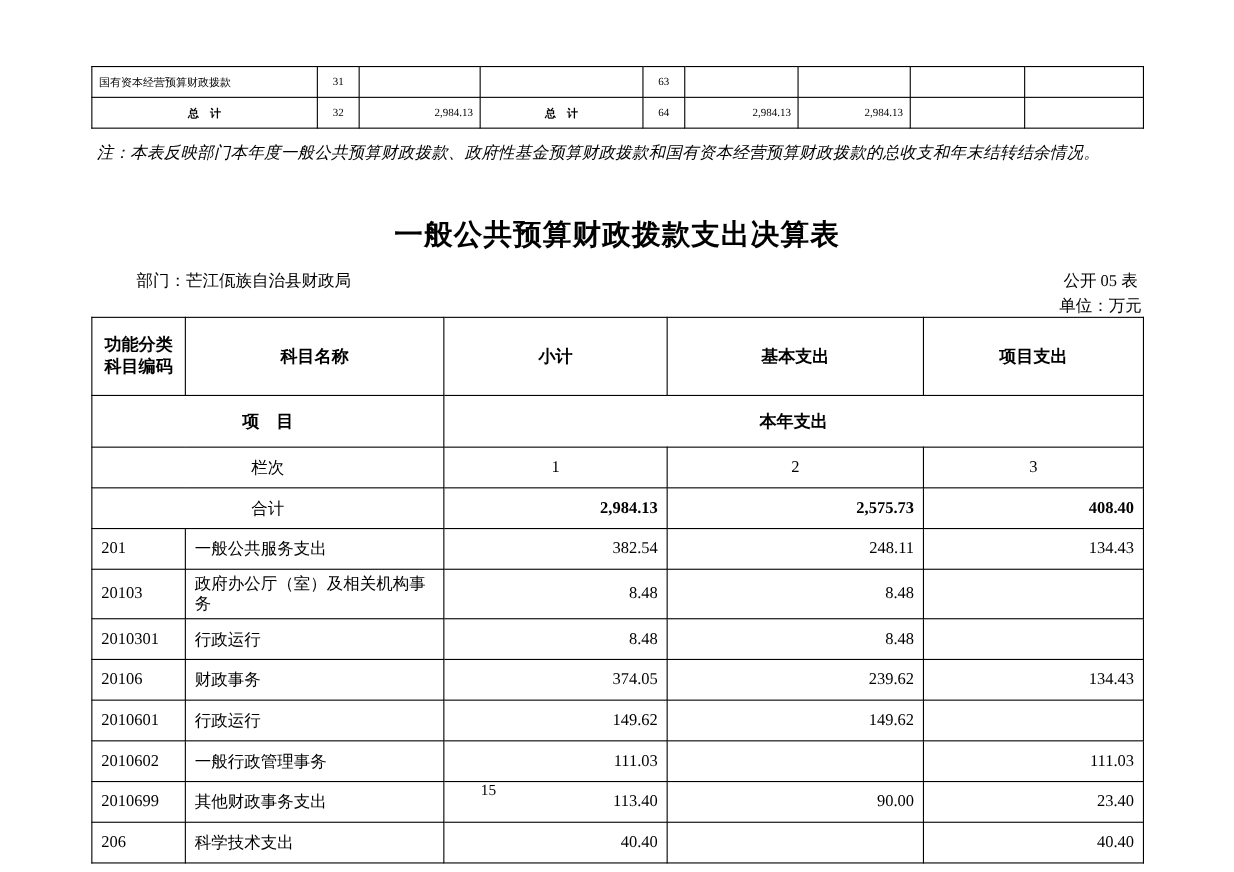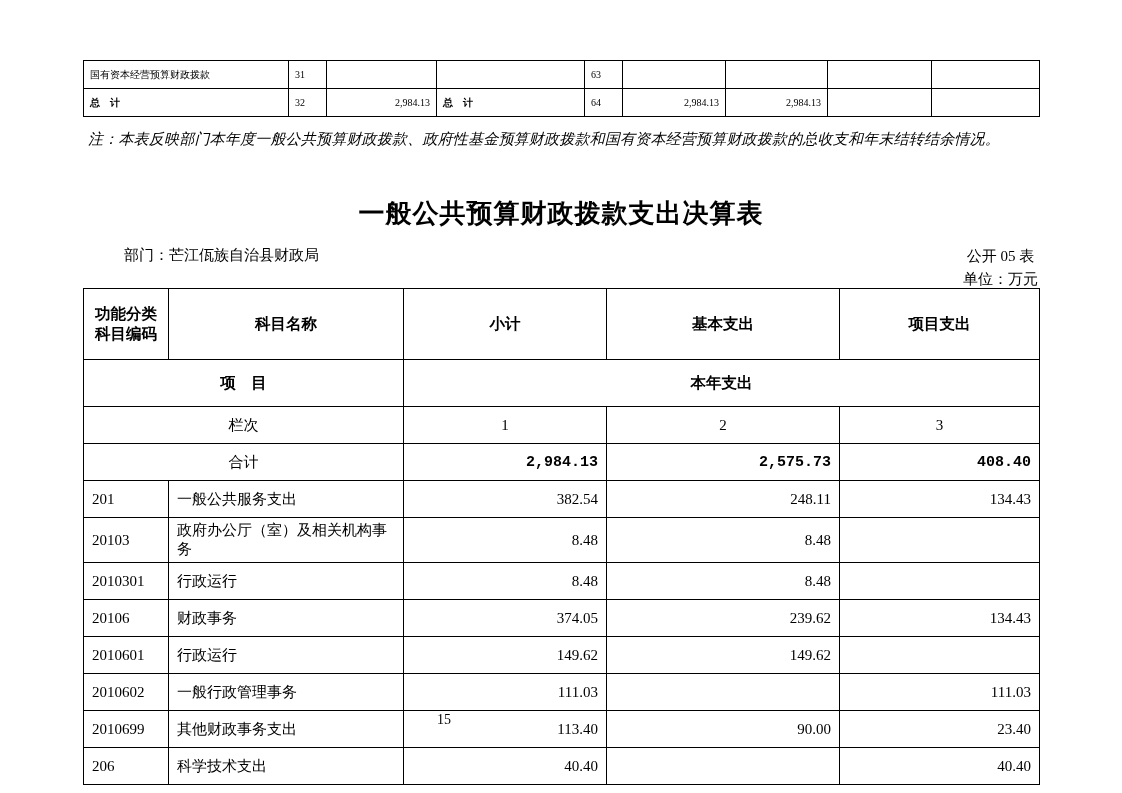--- a/index.html
+++ b/index.html
@@ -35,23 +35,23 @@
     width: 100%;
   }
   .top-table td {
     border: 1px solid #000;
     height: 27px;
     font-size: 10px;
     padding: 0 6px;
     vertical-align: middle;
   }
   .top-table .c-label { text-align: left; }
-  .top-table .c-center { }
+  .top-table .c-center { text-align: center; }
   .top-table .c-right { text-align: right; }
-  .bold { font-weight: bold; font-family: Liberation Mono, monospace; }
+  .bold { font-weight: bold; }
 
   .note {
     position: absolute;
     left: 88px;
     top: 130px;
     width: 980px;
     font-size: 15px;
     font-style: italic;
     font-family: Liberation Sans, sans-serif;
     letter-spacing: 0.2px;

